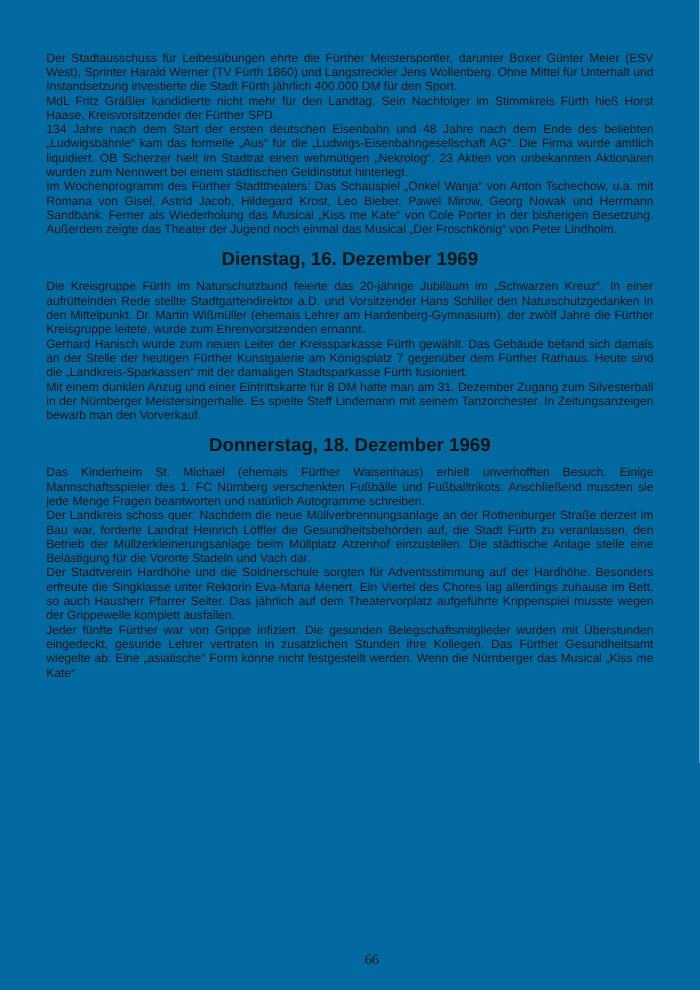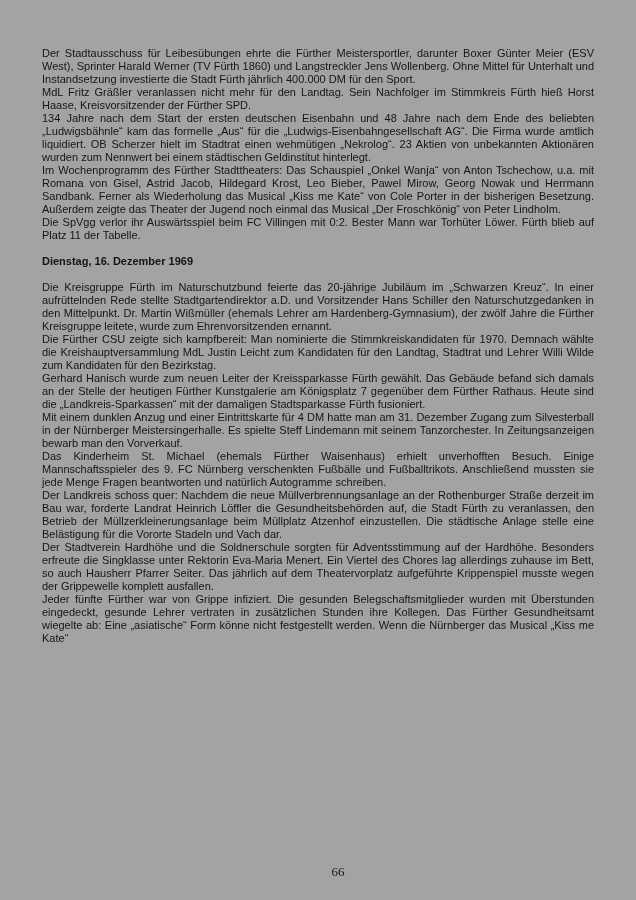--- a/index.html
+++ b/index.html
@@ -8,41 +8,41 @@
     height: 900px;
     background: #ffffff;
     font-family: "Liberation Sans", sans-serif;
     color: #151515;
     position: relative;
     overflow: hidden;
   }
   .page {
     position: absolute;
     inset: 0;
-    background: #a3a3a3;
+    background: #0369a1;
     text-decoration: underline;
   }
   .content {
     position: absolute;
     left: 42px;
     width: 552px;
     top: 47px;
     font-size: 11px;
     line-height: 13px;
     text-align: justify;
   }
   .content p {
     margin: 0;
   }
   .content h2 {
-    font-size: 11px;
+    font-size: 17px;
     line-height: 13px;
     font-weight: bold;
     margin: 13px 0 13px 0;
-    text-align: left;
+    text-align: center;
   }
   .footer {
     position: absolute;
     left: 0;
     width: 100%;
     bottom: 20px;
     text-align: center;
     font-family: "Liberation Serif", serif;
     font-size: 13px;
     color: #151515;
@@ -50,39 +50,38 @@
   }
 </style>
 </head>
 <body>
 
 <div class="page">
   <div class="content">
 
     <section>
       <p>Der Stadtausschuss für Leibesübungen ehrte die Fürther Meistersportler, darunter Boxer Günter Meier (ESV West), Sprinter Harald Werner (TV Fürth 1860) und Langstreckler Jens Wollenberg. Ohne Mittel für Unterhalt und Instandsetzung investierte die Stadt Fürth jährlich 400.000 DM für den Sport.</p>
-      <p>MdL Fritz Gräßler veranlassen nicht mehr für den Landtag. Sein Nachfolger im Stimmkreis Fürth hieß Horst Haase, Kreisvorsitzender der Fürther SPD.</p>
+      <p>MdL Fritz Gräßler kandidierte nicht mehr für den Landtag. Sein Nachfolger im Stimmkreis Fürth hieß Horst Haase, Kreisvorsitzender der Fürther SPD.</p>
       <p>134 Jahre nach dem Start der ersten deutschen Eisenbahn und 48 Jahre nach dem Ende des beliebten „Ludwigsbähnle“ kam das formelle „Aus“ für die „Ludwigs-Eisenbahngesellschaft AG“. Die Firma wurde amtlich liquidiert. OB Scherzer hielt im Stadtrat einen wehmütigen „Nekrolog“. 23 Aktien von unbekannten Aktionären wurden zum Nennwert bei einem städtischen Geldinstitut hinterlegt.</p>
       <p>Im Wochenprogramm des Fürther Stadttheaters: Das Schauspiel „Onkel Wanja“ von Anton Tschechow, u.a. mit Romana von Gisel, Astrid Jacob, Hildegard Krost, Leo Bieber, Pawel Mirow, Georg Nowak und Herrmann Sandbank. Ferner als Wiederholung das Musical „Kiss me Kate“ von Cole Porter in der bisherigen Besetzung. Außerdem zeigte das Theater der Jugend noch einmal das Musical „Der Froschkönig“ von Peter Lindholm.</p>
-      <p>Die SpVgg verlor ihr Auswärtsspiel beim FC Villingen mit 0:2. Bester Mann war Torhüter Löwer. Fürth blieb auf Platz 11 der Tabelle.</p>
     </section>
 
     <section>
       <h2>Dienstag, 16. Dezember 1969</h2>
       <p>Die Kreisgruppe Fürth im Naturschutzbund feierte das 20-jährige Jubiläum im „Schwarzen Kreuz“. In einer aufrüttelnden Rede stellte Stadtgartendirektor a.D. und Vorsitzender Hans Schiller den Naturschutzgedanken in den Mittelpunkt. Dr. Martin Wißmüller (ehemals Lehrer am Hardenberg-Gymnasium), der zwölf Jahre die Fürther Kreisgruppe leitete, wurde zum Ehrenvorsitzenden ernannt.</p>
     </section>
 
     <section>
-      <p>Die Fürther CSU zeigte sich kampfbereit: Man nominierte die Stimmkreiskandidaten für 1970. Demnach wählte die Kreishauptversammlung MdL Justin Leicht zum Kandidaten für den Landtag, Stadtrat und Lehrer Willi Wilde zum Kandidaten für den Bezirkstag.</p>
       <p>Gerhard Hanisch wurde zum neuen Leiter der Kreissparkasse Fürth gewählt. Das Gebäude befand sich damals an der Stelle der heutigen Fürther Kunstgalerie am Königsplatz 7 gegenüber dem Fürther Rathaus. Heute sind die „Landkreis-Sparkassen“ mit der damaligen Stadtsparkasse Fürth fusioniert.</p>
-      <p>Mit einem dunklen Anzug und einer Eintrittskarte für 4 DM hatte man am 31. Dezember Zugang zum Silvesterball in der Nürnberger Meistersingerhalle. Es spielte Steff Lindemann mit seinem Tanzorchester. In Zeitungsanzeigen bewarb man den Vorverkauf.</p>
+      <p>Mit einem dunklen Anzug und einer Eintrittskarte für 8 DM hatte man am 31. Dezember Zugang zum Silvesterball in der Nürnberger Meistersingerhalle. Es spielte Steff Lindemann mit seinem Tanzorchester. In Zeitungsanzeigen bewarb man den Vorverkauf.</p>
     </section>
 
     <section>
-      <p>Das Kinderheim St. Michael (ehemals Fürther Waisenhaus) erhielt unverhofften Besuch. Einige Mannschaftsspieler des 9. FC Nürnberg verschenkten Fußbälle und Fußballtrikots. Anschließend mussten sie jede Menge Fragen beantworten und natürlich Autogramme schreiben.</p>
+      <h2>Donnerstag, 18. Dezember 1969</h2>
+      <p>Das Kinderheim St. Michael (ehemals Fürther Waisenhaus) erhielt unverhofften Besuch. Einige Mannschaftsspieler des 1. FC Nürnberg verschenkten Fußbälle und Fußballtrikots. Anschließend mussten sie jede Menge Fragen beantworten und natürlich Autogramme schreiben.</p>
       <p>Der Landkreis schoss quer: Nachdem die neue Müllverbrennungsanlage an der Rothenburger Straße derzeit im Bau war, forderte Landrat Heinrich Löffler die Gesundheitsbehörden auf, die Stadt Fürth zu veranlassen, den Betrieb der Müllzerkleinerungsanlage beim Müllplatz Atzenhof einzustellen. Die städtische Anlage stelle eine Belästigung für die Vororte Stadeln und Vach dar.</p>
       <p>Der Stadtverein Hardhöhe und die Soldnerschule sorgten für Adventsstimmung auf der Hardhöhe. Besonders erfreute die Singklasse unter Rektorin Eva-Maria Menert. Ein Viertel des Chores lag allerdings zuhause im Bett, so auch Hausherr Pfarrer Seiter. Das jährlich auf dem Theatervorplatz aufgeführte Krippenspiel musste wegen der Grippewelle komplett ausfallen.</p>
     </section>
 
     <section>
       <p>Jeder fünfte Fürther war von Grippe infiziert. Die gesunden Belegschaftsmitglieder wurden mit Überstunden eingedeckt, gesunde Lehrer vertraten in zusätzlichen Stunden ihre Kollegen. Das Fürther Gesundheitsamt wiegelte ab: Eine „asiatische“ Form könne nicht festgestellt werden. Wenn die Nürnberger das Musical „Kiss me Kate“</p>
     </section>
 
   </div>
 

